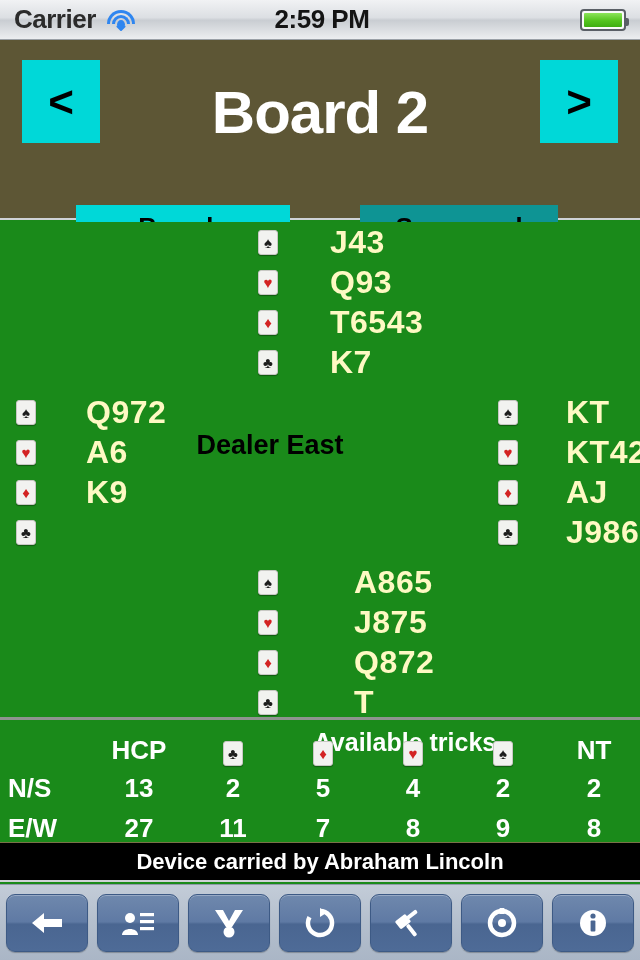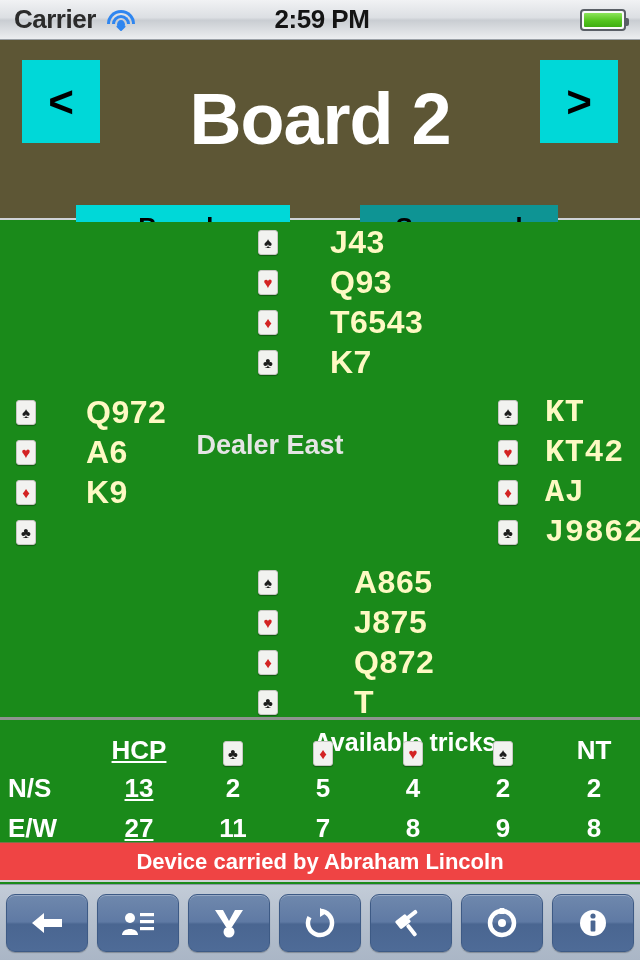--- a/index.html
+++ b/index.html
@@ -49,21 +49,21 @@
   .navbtn {
     position:absolute; top:20px; width:78px; height:83px; background:#00d8d8;
     display:flex; align-items:center; justify-content:center;
     font-size:44px; font-weight:bold; color:#000; line-height:1; cursor:pointer;
     font-family:"Liberation Sans", sans-serif;
   }
   .navbtn.prev { left:22px; }
   .navbtn.next { right:22px; }
   .board-title {
     position:absolute; top:38px; left:0; width:640px; text-align:center;
-    font-size:72px; font-weight:bold; color:#ffffff; letter-spacing:-1px;
+    font-size:60px; font-weight:bold; color:#ffffff; letter-spacing:-1px;
   }
   .tabbtn {
     position:absolute; top:165px; height:44px; background:#00d8d8;
     display:flex; align-items:center; justify-content:center;
     font-size:26px; font-weight:bold; color:#000; cursor:pointer;
   }
   .tabbtn.boards    { left:76px;  width:214px; }
   .tabbtn.scorecard { left:360px; width:198px; background:#0e9494; }
 
   
@@ -86,24 +86,24 @@
     font-size:32px; font-weight:bold; color:#fef9c3; letter-spacing:0.5px;
     white-space:nowrap;
   }
   .hand.north { top:0px;   left:258px; }
   .hand.north .cards { margin-left:52px; }
   .hand.south { top:340px; left:258px; }
   .hand.south .cards { margin-left:76px; }
   .hand.west  { top:170px; left:16px;  }
   .hand.west  .cards { margin-left:50px; }
   .hand.east  { top:170px; left:498px; }
-  .hand.east  .cards { margin-left:27px;font-family:Liberation Mono, monospace; }
+  .hand.east  .cards { margin-left:48px; }
   .dealer {
     position:absolute; top:208px; left:0; width:540px; text-align:center;
-    font-size:27px; font-weight:bold; color:#e5e5e5;
+    font-size:27px; font-weight:bold; color:#000000;
   }
 
   
   .divider {
     position:absolute; top:717px; left:0; width:640px; height:3px; background:#8f9490;
   }
   .tricks {
     position:absolute; top:720px; left:0; width:640px; height:122px;
     background:#1a8a1a; overflow:hidden;
   }
@@ -111,29 +111,29 @@
     position:absolute; top:8px; left:230px; width:350px; text-align:center;
     font-size:25px; font-weight:bold; color:#ffffff;
   }
   table.tt { position:absolute; top:0; left:0; width:640px; border-collapse:collapse; }
   table.tt td, table.tt th {
     font-size:26px; font-weight:bold; color:#ffffff; text-align:center;
     padding:0; height:40px; vertical-align:middle;
   }
   table.tt tr.head td { height:48px; vertical-align:bottom; padding-bottom:2px; }
   table.tt td.lab { text-align:left; padding-left:8px; width:90px; }
-  table.tt td.hcp { width:98px;text-decoration:underline; }
+  table.tt td.hcp { width:98px; }
   table.tt td.c1,td.c2,td.c3,td.c4 { width:90px; }
   table.tt td.nt  { width:92px; }
   .hdrcard { display:inline-flex; }
 
   
   .footnote {
     position:absolute; top:842px; left:0; width:640px; height:40px;
-    background:#ef4444; border-top:1px solid #7a7248; border-bottom:2px solid #cfd2d6;
+    background:#000000; border-top:1px solid #7a7248; border-bottom:2px solid #cfd2d6;
     display:flex; align-items:center; justify-content:center;
     font-size:22px; font-weight:bold; color:#ffffff;
   }
 
   
   .toolbar {
     position:absolute; top:884px; left:0; width:640px; height:76px;
     background:linear-gradient(to bottom,#c3ccd8 0%,#b4bfcd 50%,#aab6c6 100%);
     border-top:1px solid #8e99a8;
     display:flex; align-items:center; justify-content:space-between;

